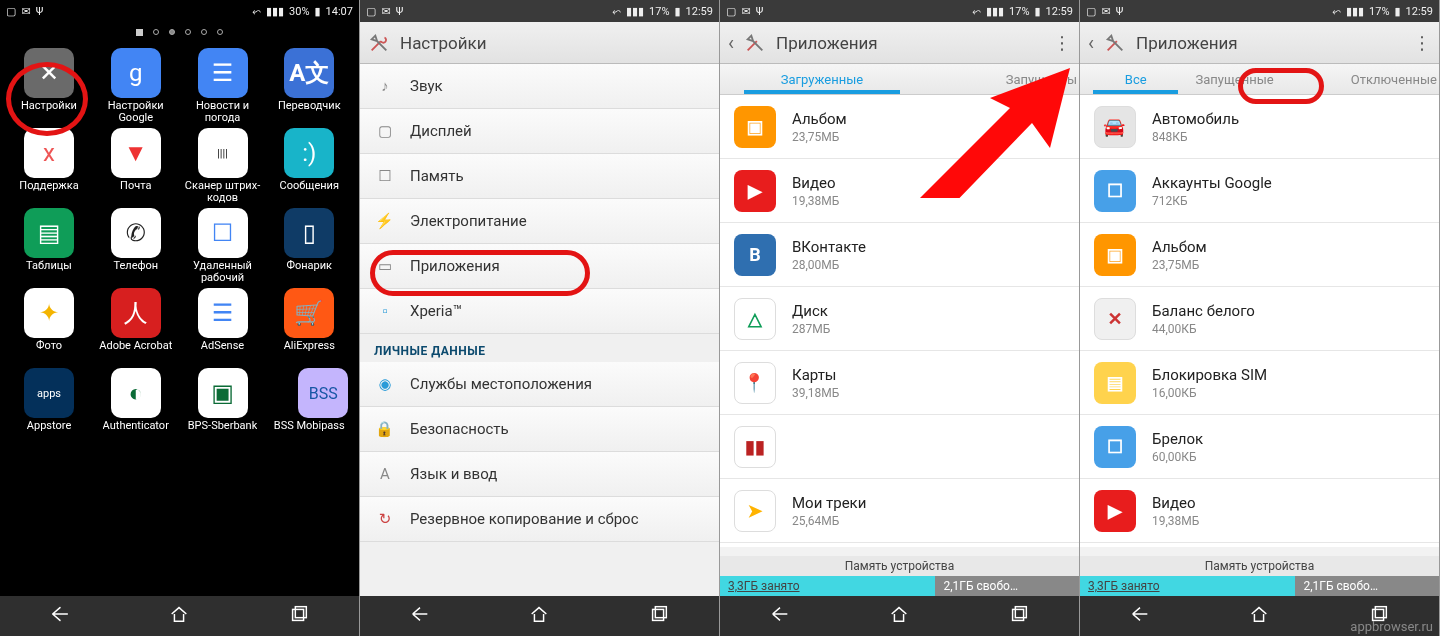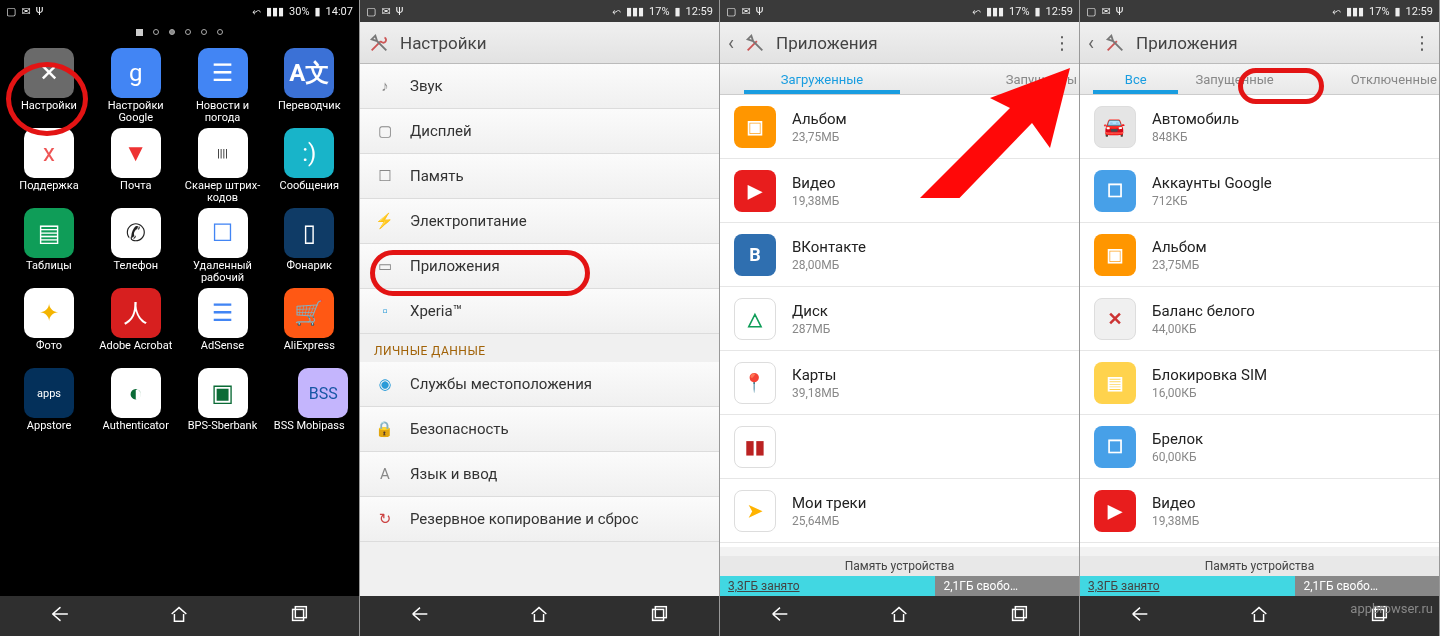--- a/index.html
+++ b/index.html
@@ -23,21 +23,21 @@
 
   .header { height:42px; background:linear-gradient(#f0f0f0,#e2e2e2); display:flex; align-items:center; padding:0 8px; border-bottom:1px solid #bbb; gap:10px; }
   .header .back-chev { font-size:20px; color:#666; }
   .header .title { font-size:17px; color:#444; font-weight:400; }
   .header .overflow { margin-left:auto; font-size:18px; color:#555;}
   .tools-ico { width:22px; height:22px; }
 
   .settings-list { background:#f0f0f0; height:calc(100% - 22px - 42px - 40px); overflow:hidden; }
   .s-item { height:45px; display:flex; align-items:center; padding:0 14px; gap:14px; border-bottom:1px solid #dcdcdc; background:linear-gradient(#fbfbfb,#f0f0f0); font-size:15px; color:#333;}
   .s-item .ic { width:22px; height:22px; display:flex; align-items:center; justify-content:center; }
-  .s-section { font-size:12px; color:#a16207; padding:10px 14px 4px; letter-spacing:0.5px; }
+  .s-section { font-size:12px; color:#0c4a6e; padding:10px 14px 4px; letter-spacing:0.5px;font-weight:bold; }
 
   .tabs { height:31px; display:flex; background:linear-gradient(#f5f5f5,#e8e8e8); border-bottom:1px solid #ccc; }
   .tab { flex:1; display:flex; align-items:center; justify-content:center; font-size:13px; color:#888; position:relative;}
   .tab.active { color:#199de0; }
   .tab.active::after { content:""; position:absolute; bottom:0; left:12%; right:12%; height:4px; background:#199de0;}
   .tab-partial { flex:0.55; justify-content:flex-start; padding-left:4px;}
   .tab-partial-r { flex:0.75; justify-content:flex-end; padding-right:2px;}
 
   .app-list { background:#fff; height:calc(100% - 22px - 42px - 40px - 40px - 40px); overflow:hidden;}
   .al-item { height:64px; display:flex; align-items:center; padding:0 14px; gap:16px; border-bottom:1px solid #e6e6e6;}
@@ -46,21 +46,21 @@
   .al-text .size { font-size:12px; color:#888; margin-top:2px;}
 
   .storage-bar { position:absolute; bottom:40px; left:0; right:0; height:40px; font-size:12px; color:#444;}
   .storage-bar .lbl { text-align:center; padding:3px 0; background:#e8e8e8;}
   .storage-bar .segs { display:flex; height:20px;}
   .seg-used { background:#41d7e2; flex:0 0 60%; padding-left:8px; display:flex; align-items:center;text-decoration:underline;}
   .seg-free { background:#888; flex:1; padding-left:8px; color:#ffffff; display:flex; align-items:center;}
 
   .red-circle { position:absolute; border:5px solid #e31414; border-radius:50%; pointer-events:none; }
   .red-arrow { position:absolute; pointer-events:none; }
-  .watermark { position:absolute; bottom:18px; right:6px; font-size:13px; color:#888; background:rgba(0,0,0,0.0); padding:2px 0;}
+  .watermark { position:absolute; bottom:0; right:6px; font-size:13px; color:#888; background:rgba(0,0,0,0.0); padding:2px 0;}
 </style>
 </head>
 <body>
 
 <div class="container">
 
   <div class="panel panel1">
     <div class="status-bar">
       <div class="status-left">
         <span>▢</span>

